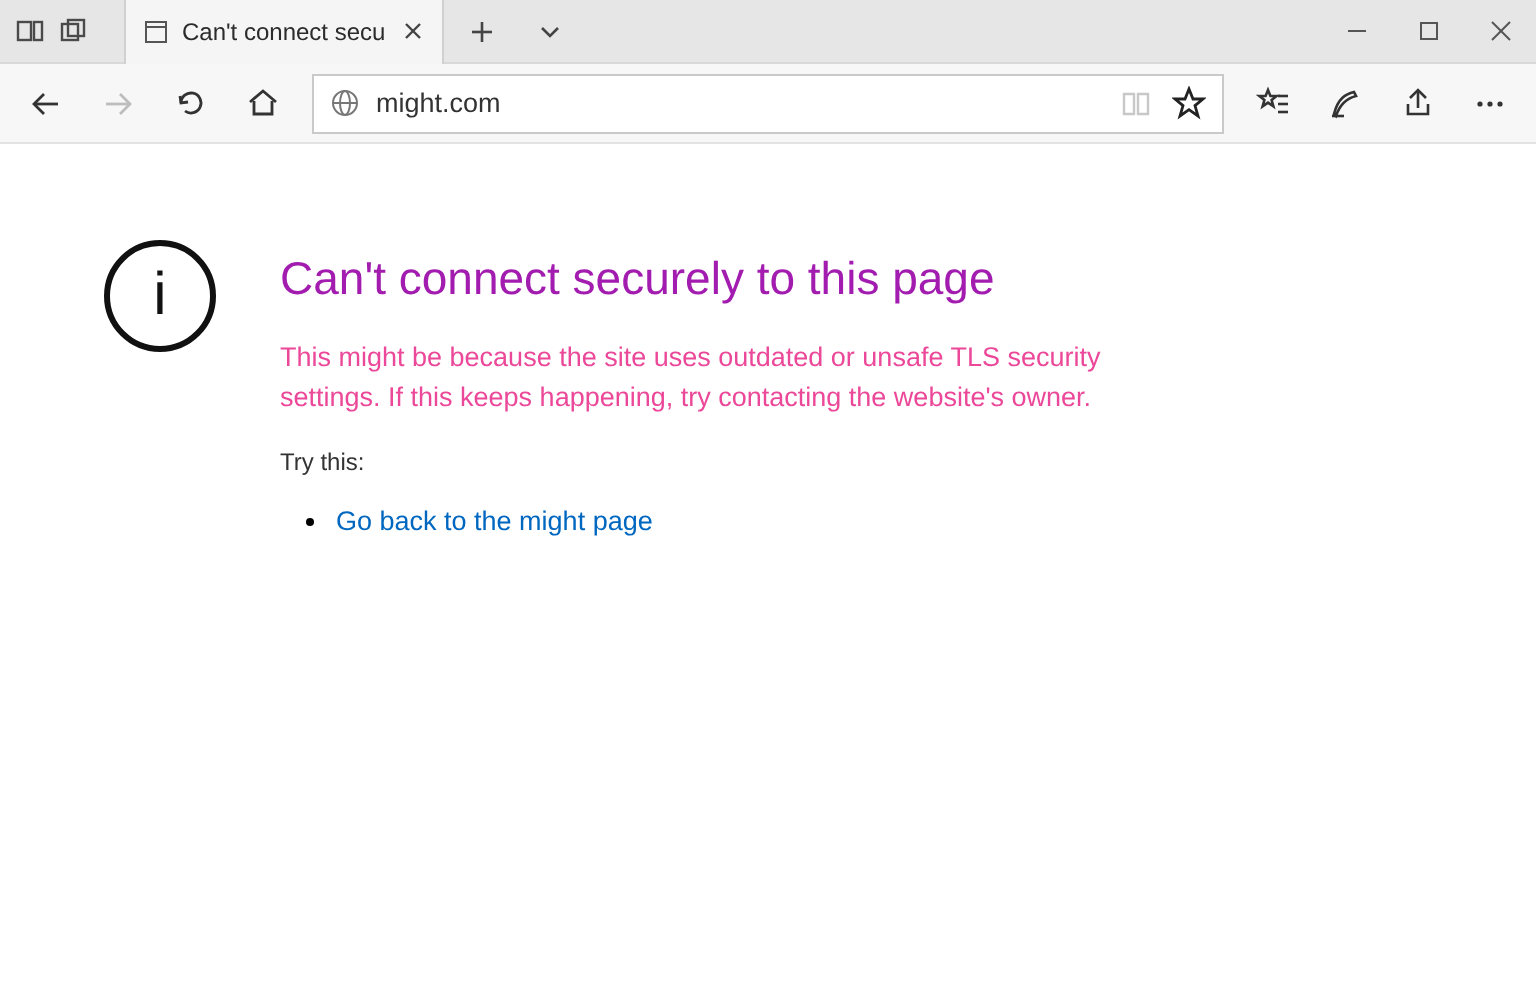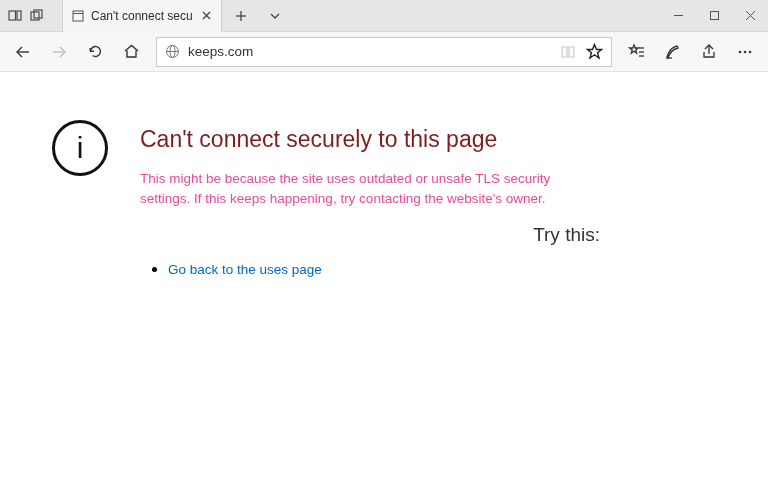--- a/index.html
+++ b/index.html
@@ -20,23 +20,23 @@
     .url-wrap { flex: 1; margin: 0 6px; }
     .urlbar { height: 30px; border: 1px solid #c9c9c9; background: #fff; display: flex; align-items: center; padding: 0 8px; gap: 8px; }
     .urlbar .globe { color: #777; display:flex; align-items:center; }
     .urlbar .url-text { font-size: 13.5px; color: #333; flex: 1; }
     .urlbar-right { display: flex; align-items: center; gap: 10px; color: #555; }
     .content { padding: 48px 40px 0 40px; display: flex; gap: 20px; }
     .info-col { width: 80px; display:flex; justify-content:center; }
     .info-circle { width: 56px; height: 56px; border: 3px solid #111; border-radius: 50%; display: flex; align-items: center; justify-content: center; }
     .info-circle span { font-size: 30px; font-weight: 300; color: #111; font-family: "Segoe UI", Arial, sans-serif; line-height: 1; }
     .msg-col { flex: 1; max-width: 460px; }
-    .msg-title { font-size: 23px; font-weight: 400; color: #7f1d1d; margin-top: 6px; margin-bottom: 16px; }
+    .msg-title { font-size: 23px; font-weight: 400; color: #a21caf; margin-top: 6px; margin-bottom: 16px; }
     .msg-body { font-size: 13.5px; color: #ec4899; line-height: 1.45; margin-bottom: 16px; }
-    .try-label { font-size: 19px; color: #333; margin-bottom: 14px; text-align: right; }
+    .try-label { font-size: 12px; color: #333; margin-bottom: 14px; }
     .try-list { list-style: disc; padding-left: 28px; }
     .try-list li a { color: #0067c0; text-decoration: none; font-size: 13.5px; }
     svg { display: block; }
   </style>
 </head>
 <body>
 
 <div class="chrome">
   <div class="chrome-left">
     <div class="tile-btn">
@@ -125,21 +125,21 @@
   </div>
   <div class="url-wrap">
     <div class="urlbar">
       <span class="globe">
         <svg width="15" height="15" viewBox="0 0 15 15" fill="none" stroke="currentColor" stroke-width="1">
             <circle cx="7.5" cy="7.5" r="6"></circle>
             <ellipse cx="7.5" cy="7.5" rx="2.5" ry="6"></ellipse>
             <line x1="1.5" y1="7.5" x2="13.5" y2="7.5"></line>
           </svg>
       </span>
-      <span class="url-text">keeps.com</span>
+      <span class="url-text">might.com</span>
       <span class="urlbar-right">
         <span style="color:#c8c8c8;">
           <svg width="16" height="16" viewBox="0 0 16 16" fill="none" stroke="currentColor" stroke-width="1.2">
               <path d="M2 3 h5 v10 h-5 z M9 3 h5 v10 h-5 z"></path>
             </svg>
         </span>
         <span>
           <svg width="17" height="17" viewBox="0 0 17 17" fill="none" stroke="#222" stroke-width="1.4">
               <polygon points="8.5,1.5 10.5,6.5 15.5,6.5 11.5,9.8 13,15 8.5,11.8 4,15 5.5,9.8 1.5,6.5 6.5,6.5"></polygon>
             </svg>
@@ -182,17 +182,17 @@
     <div class="info-circle">
       <span>i</span>
     </div>
   </div>
   <div class="msg-col">
     <h1 class="msg-title">Can't connect securely to this page</h1>
     <p class="msg-body">This might be because the site uses outdated or unsafe TLS security settings. If this keeps happening, try contacting the website's owner.</p>
     <p class="try-label">Try this:</p>
     <ul class="try-list">
       <li>
-        <a href="#">Go back to the uses page</a>
+        <a href="#">Go back to the might page</a>
       </li>
     </ul>
   </div>
 </div>
 
 </body></html>

